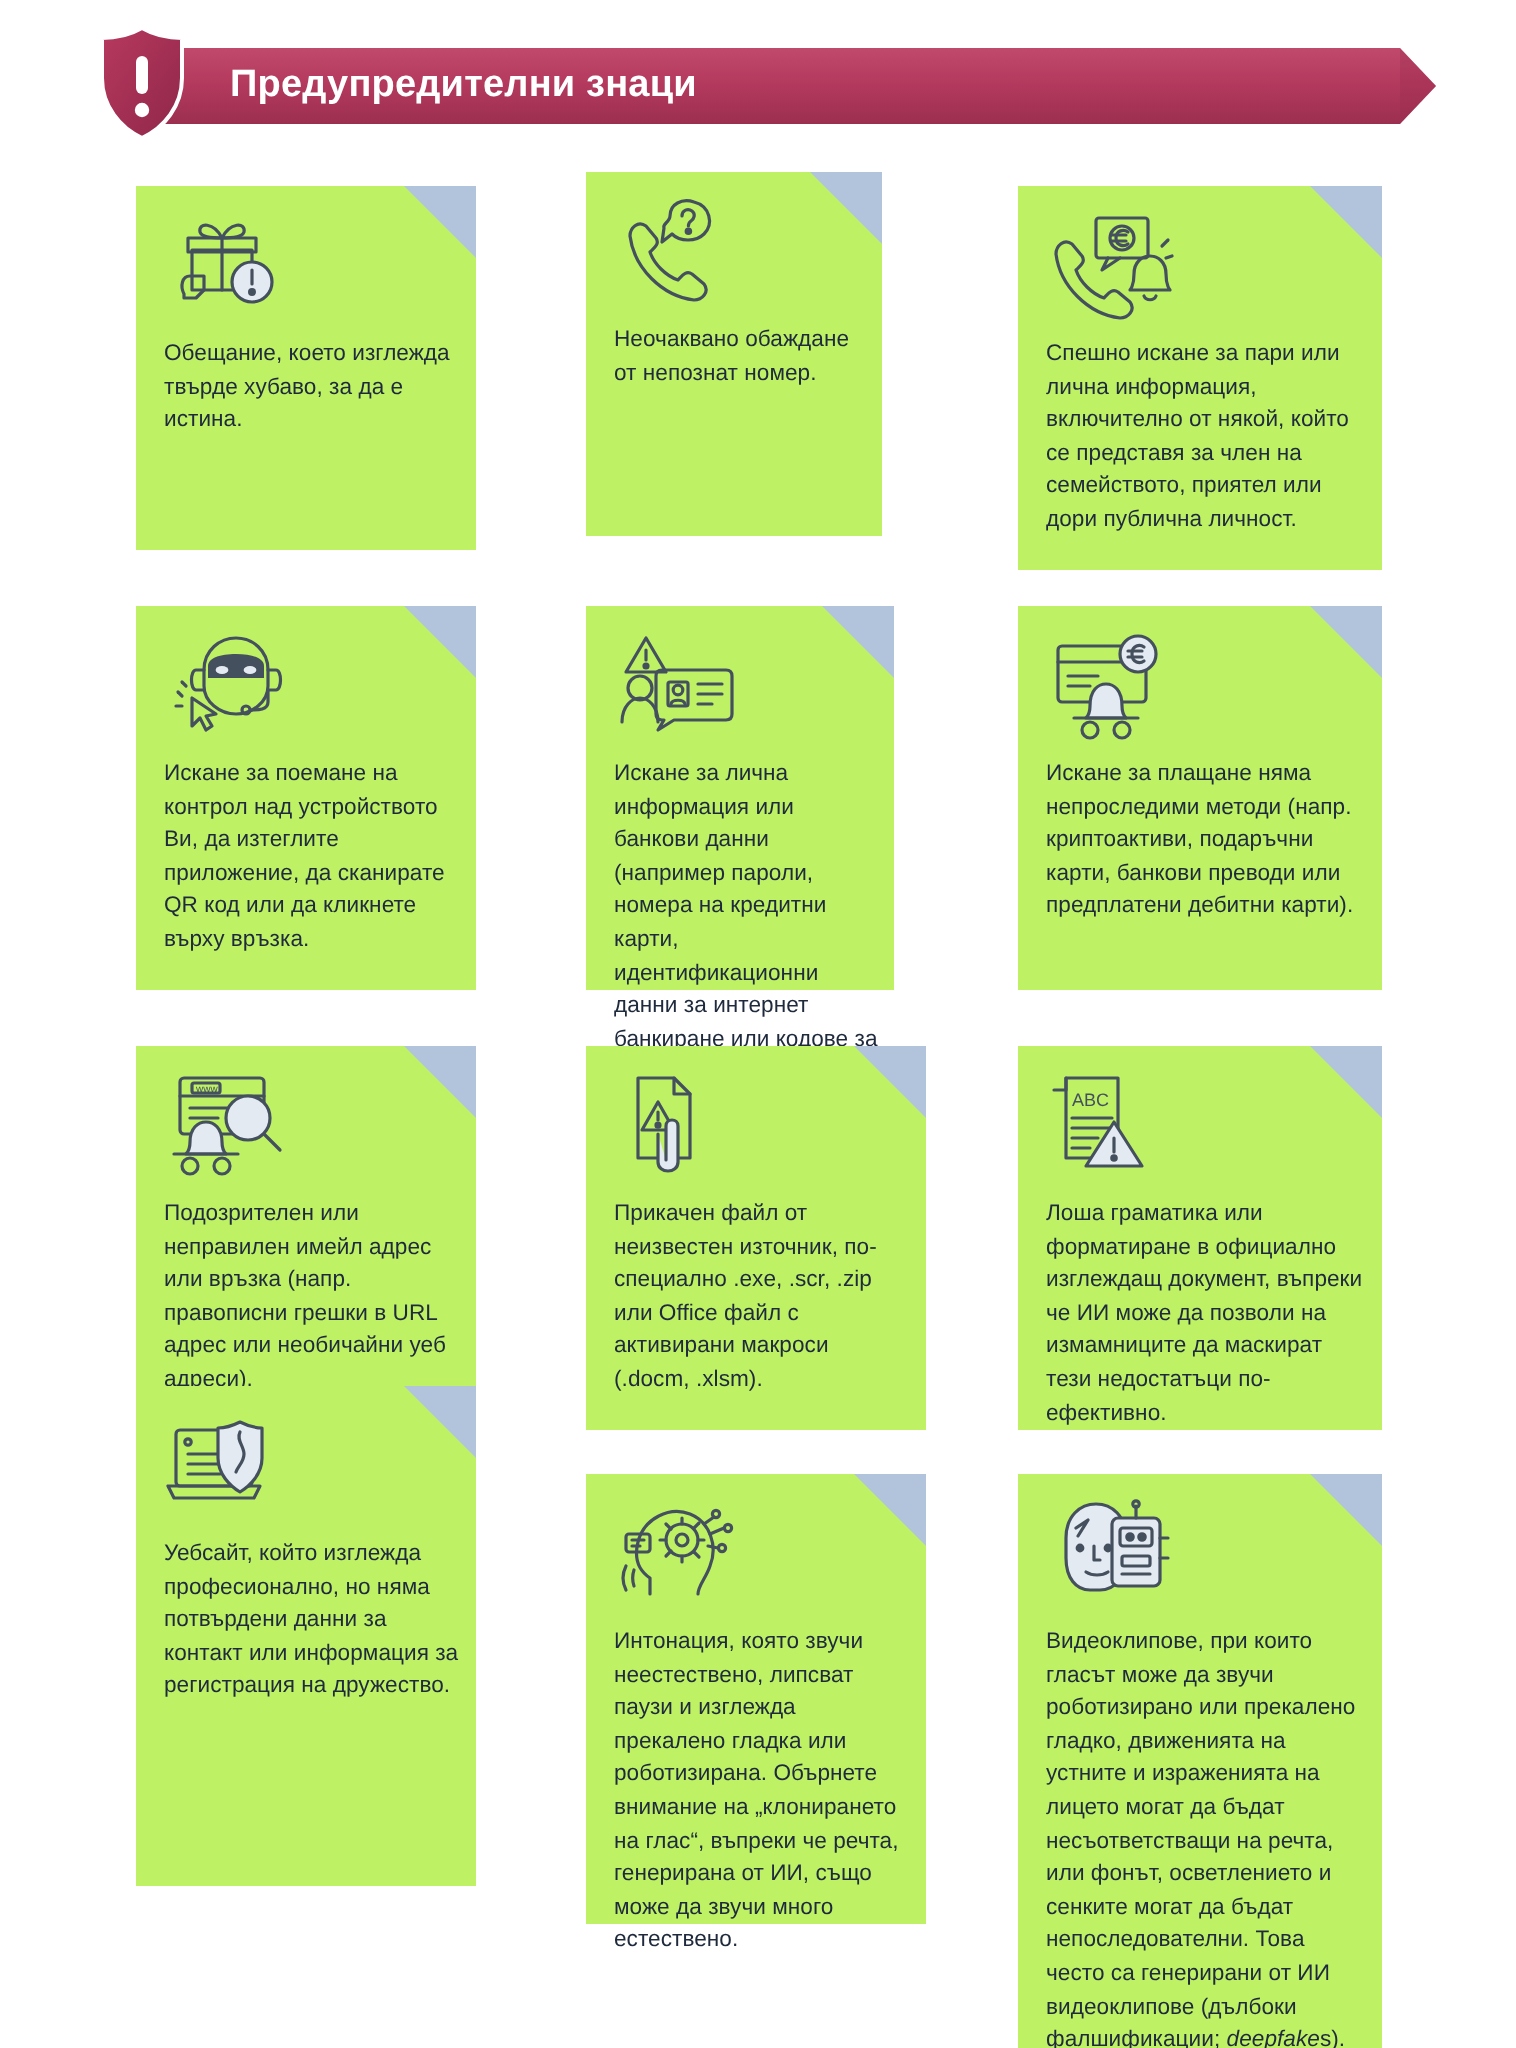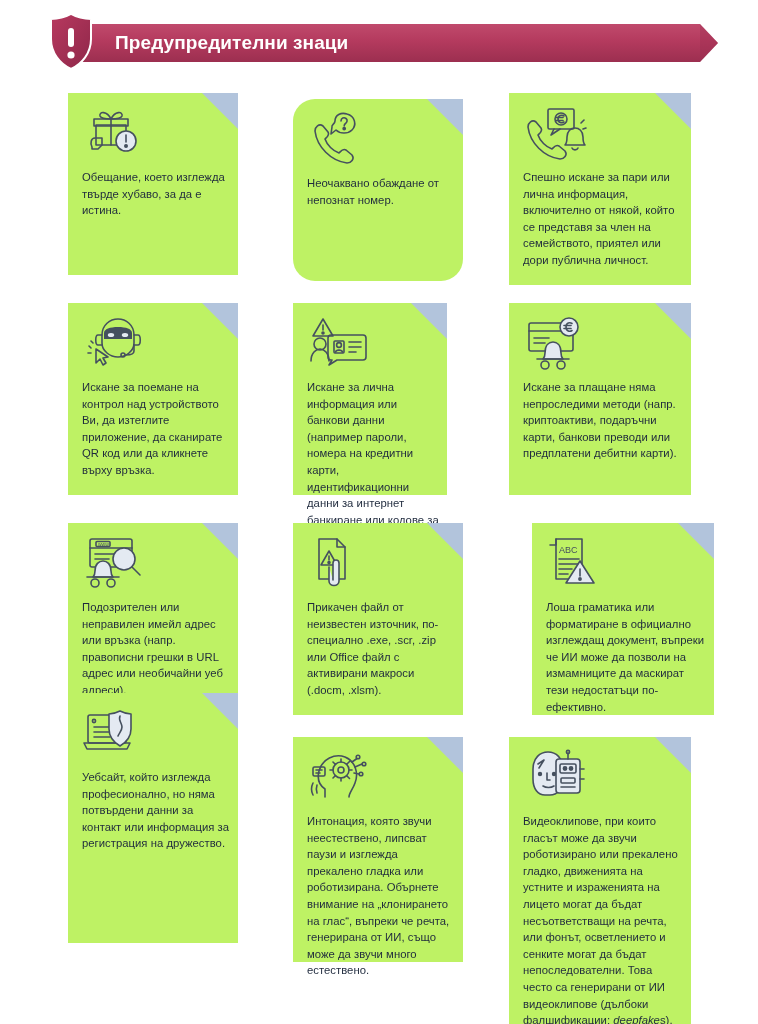--- a/index.html
+++ b/index.html
@@ -155,21 +155,21 @@
         <path d="M29,14 C33,6 41,6 40,11 C39,14 33,14 29,14 Z"></path>
         <path d="M10,42 C8,38 9,33 13,33 L20,33 L20,40 L16,44 L10,44 Z"></path>
         <circle cx="44" cy="36" r="10" fill="#e4eaf2"></circle>
         <line x1="44" y1="30" x2="44" y2="37"></line>
         <circle cx="44" cy="41" r="1.2" fill="#45505f"></circle>
       </svg>
     </div>
     <div class="card-text">Обещание, което изглежда твърде хубаво, за да е истина.</div>
   </div>
 
-  <div class="card" style="left:293px; top:99px;  width:170px; height:182px;border-radius:22px;">
+  <div class="card" style="left:293px; top:86px;  width:148px; height:182px;">
     <div class="fold"></div>
     <div class="card-icon">
       <svg viewBox="0 0 64 56" fill="none" stroke="#45505f" stroke-width="1.6" stroke-linecap="round" stroke-linejoin="round">
         <path d="M8,20 C8,16 12,12 16,15 L21,21 C23,24 20,26 18,28 C20,34 26,40 32,42 C34,40 36,37 39,39 L45,44 C48,48 44,52 40,52 C24,50 10,36 8,20 Z"></path>
         <path d="M28,10 C28,4 34,1 40,3 C48,5 50,14 45,19 C41,23 33,23 29,19 L24,23 L25,16 C24,14 28,13 28,10 Z"></path>
         <path d="M34,10 C34,7 37,6 39,7.5 C41,9 40,11.5 38.5,12.5 C37.5,13.2 37.2,13.8 37.2,15"></path>
         <circle cx="37.2" cy="17.6" r="1.1" fill="#45505f"></circle>
       </svg>
     </div>
     <div class="card-text">Неочаквано обаждане от непознат номер.</div>
@@ -287,21 +287,21 @@
         <path d="M30,4 L30,12 L38,12"></path>
         <path d="M22,16 L30,30 L14,30 Z"></path>
         <line x1="22" y1="21" x2="22" y2="25"></line>
         <circle cx="22" cy="27.6" r="1" fill="#45505f"></circle>
         <path d="M22,32 L22,46 C22,52 32,52 32,46 L32,28 C32,24 26,24 26,28 L26,45" fill="#e4eaf2"></path>
       </svg>
     </div>
     <div class="card-text">Прикачен файл от неизвестен източник, по-специално .exe, .scr, .zip или Office файл с активирани макроси (.docm, .xlsm).</div>
   </div>
 
-  <div class="card" style="left:532px; top:523px; width:182px; height:192px;">
+  <div class="card" style="left:509px; top:523px; width:182px; height:192px;">
     <div class="fold"></div>
     <div class="card-icon">
       <svg viewBox="0 0 64 56" fill="none" stroke="#45505f" stroke-width="1.6" stroke-linecap="round" stroke-linejoin="round">
         <path d="M10,4 L36,4 L36,44 L10,44 Z"></path>
         <path d="M10,4 L10,10 L4,10"></path>
         <text x="13" y="18" font-family="'Liberation Sans',sans-serif" font-size="9" fill="#45505f" stroke="none">ABC</text>
         <line x1="13" y1="24" x2="33" y2="24"></line>
         <line x1="13" y1="29" x2="33" y2="29"></line>
         <line x1="13" y1="34" x2="26" y2="34"></line>
         <line x1="13" y1="39" x2="22" y2="39"></line>

